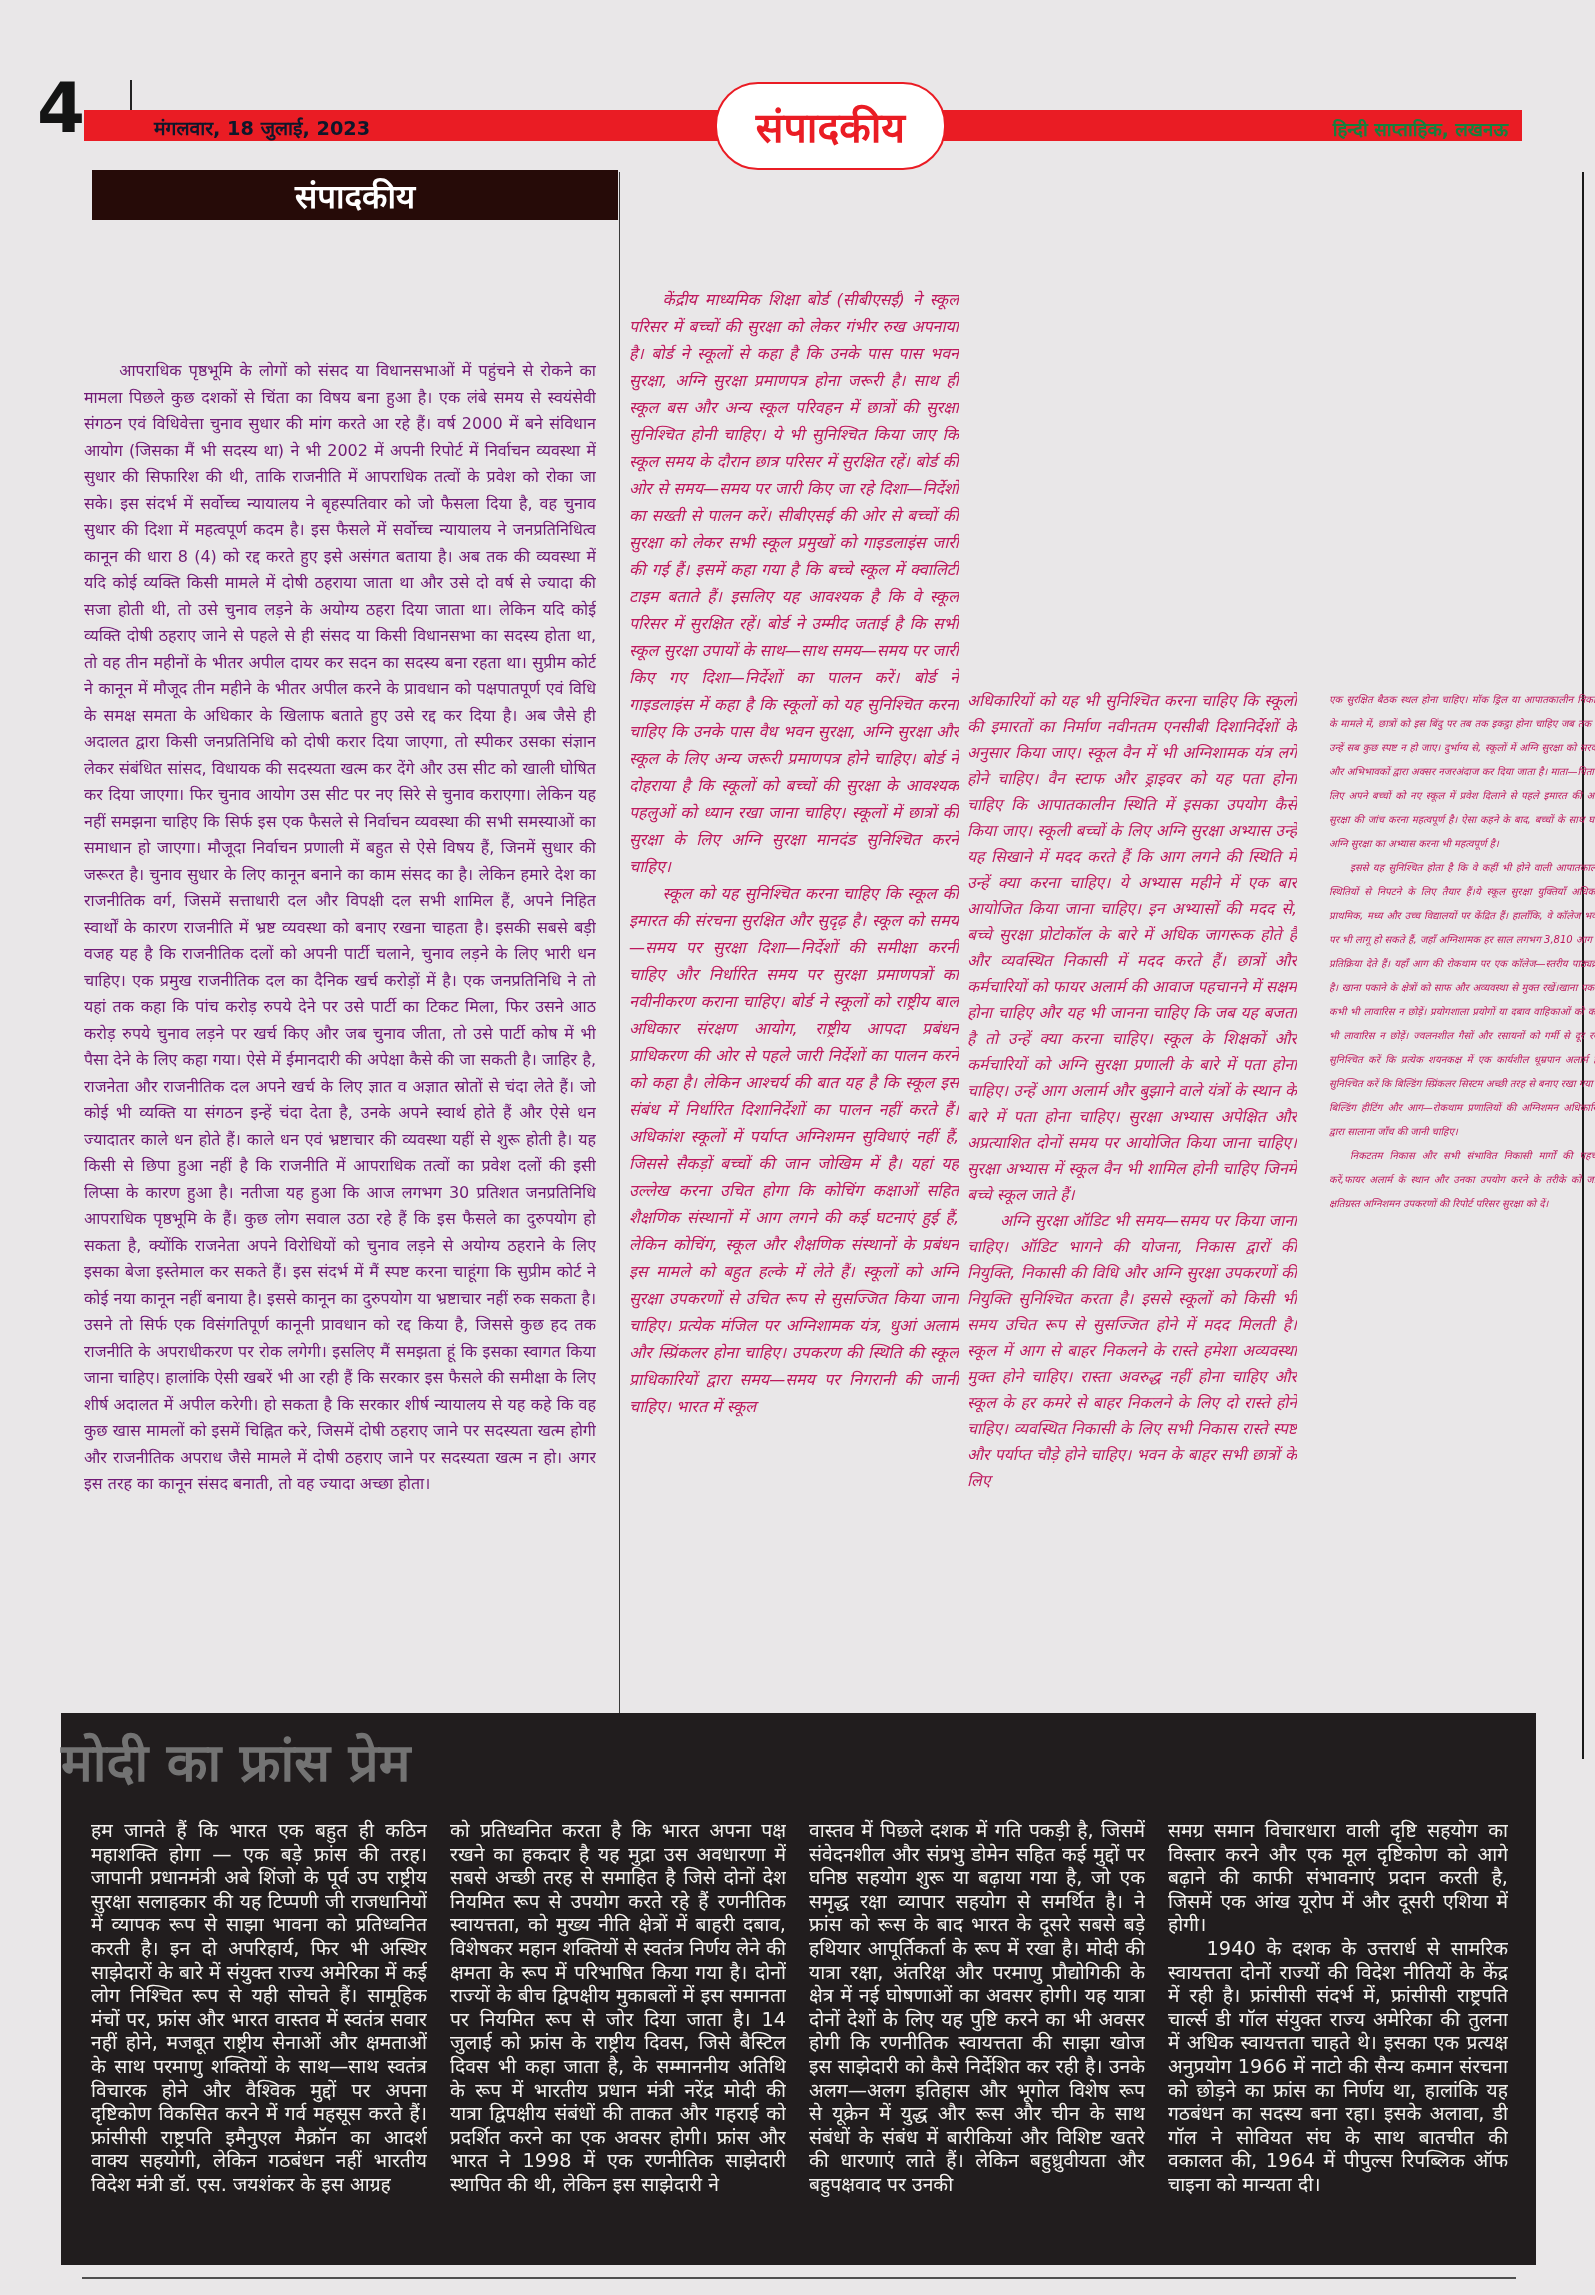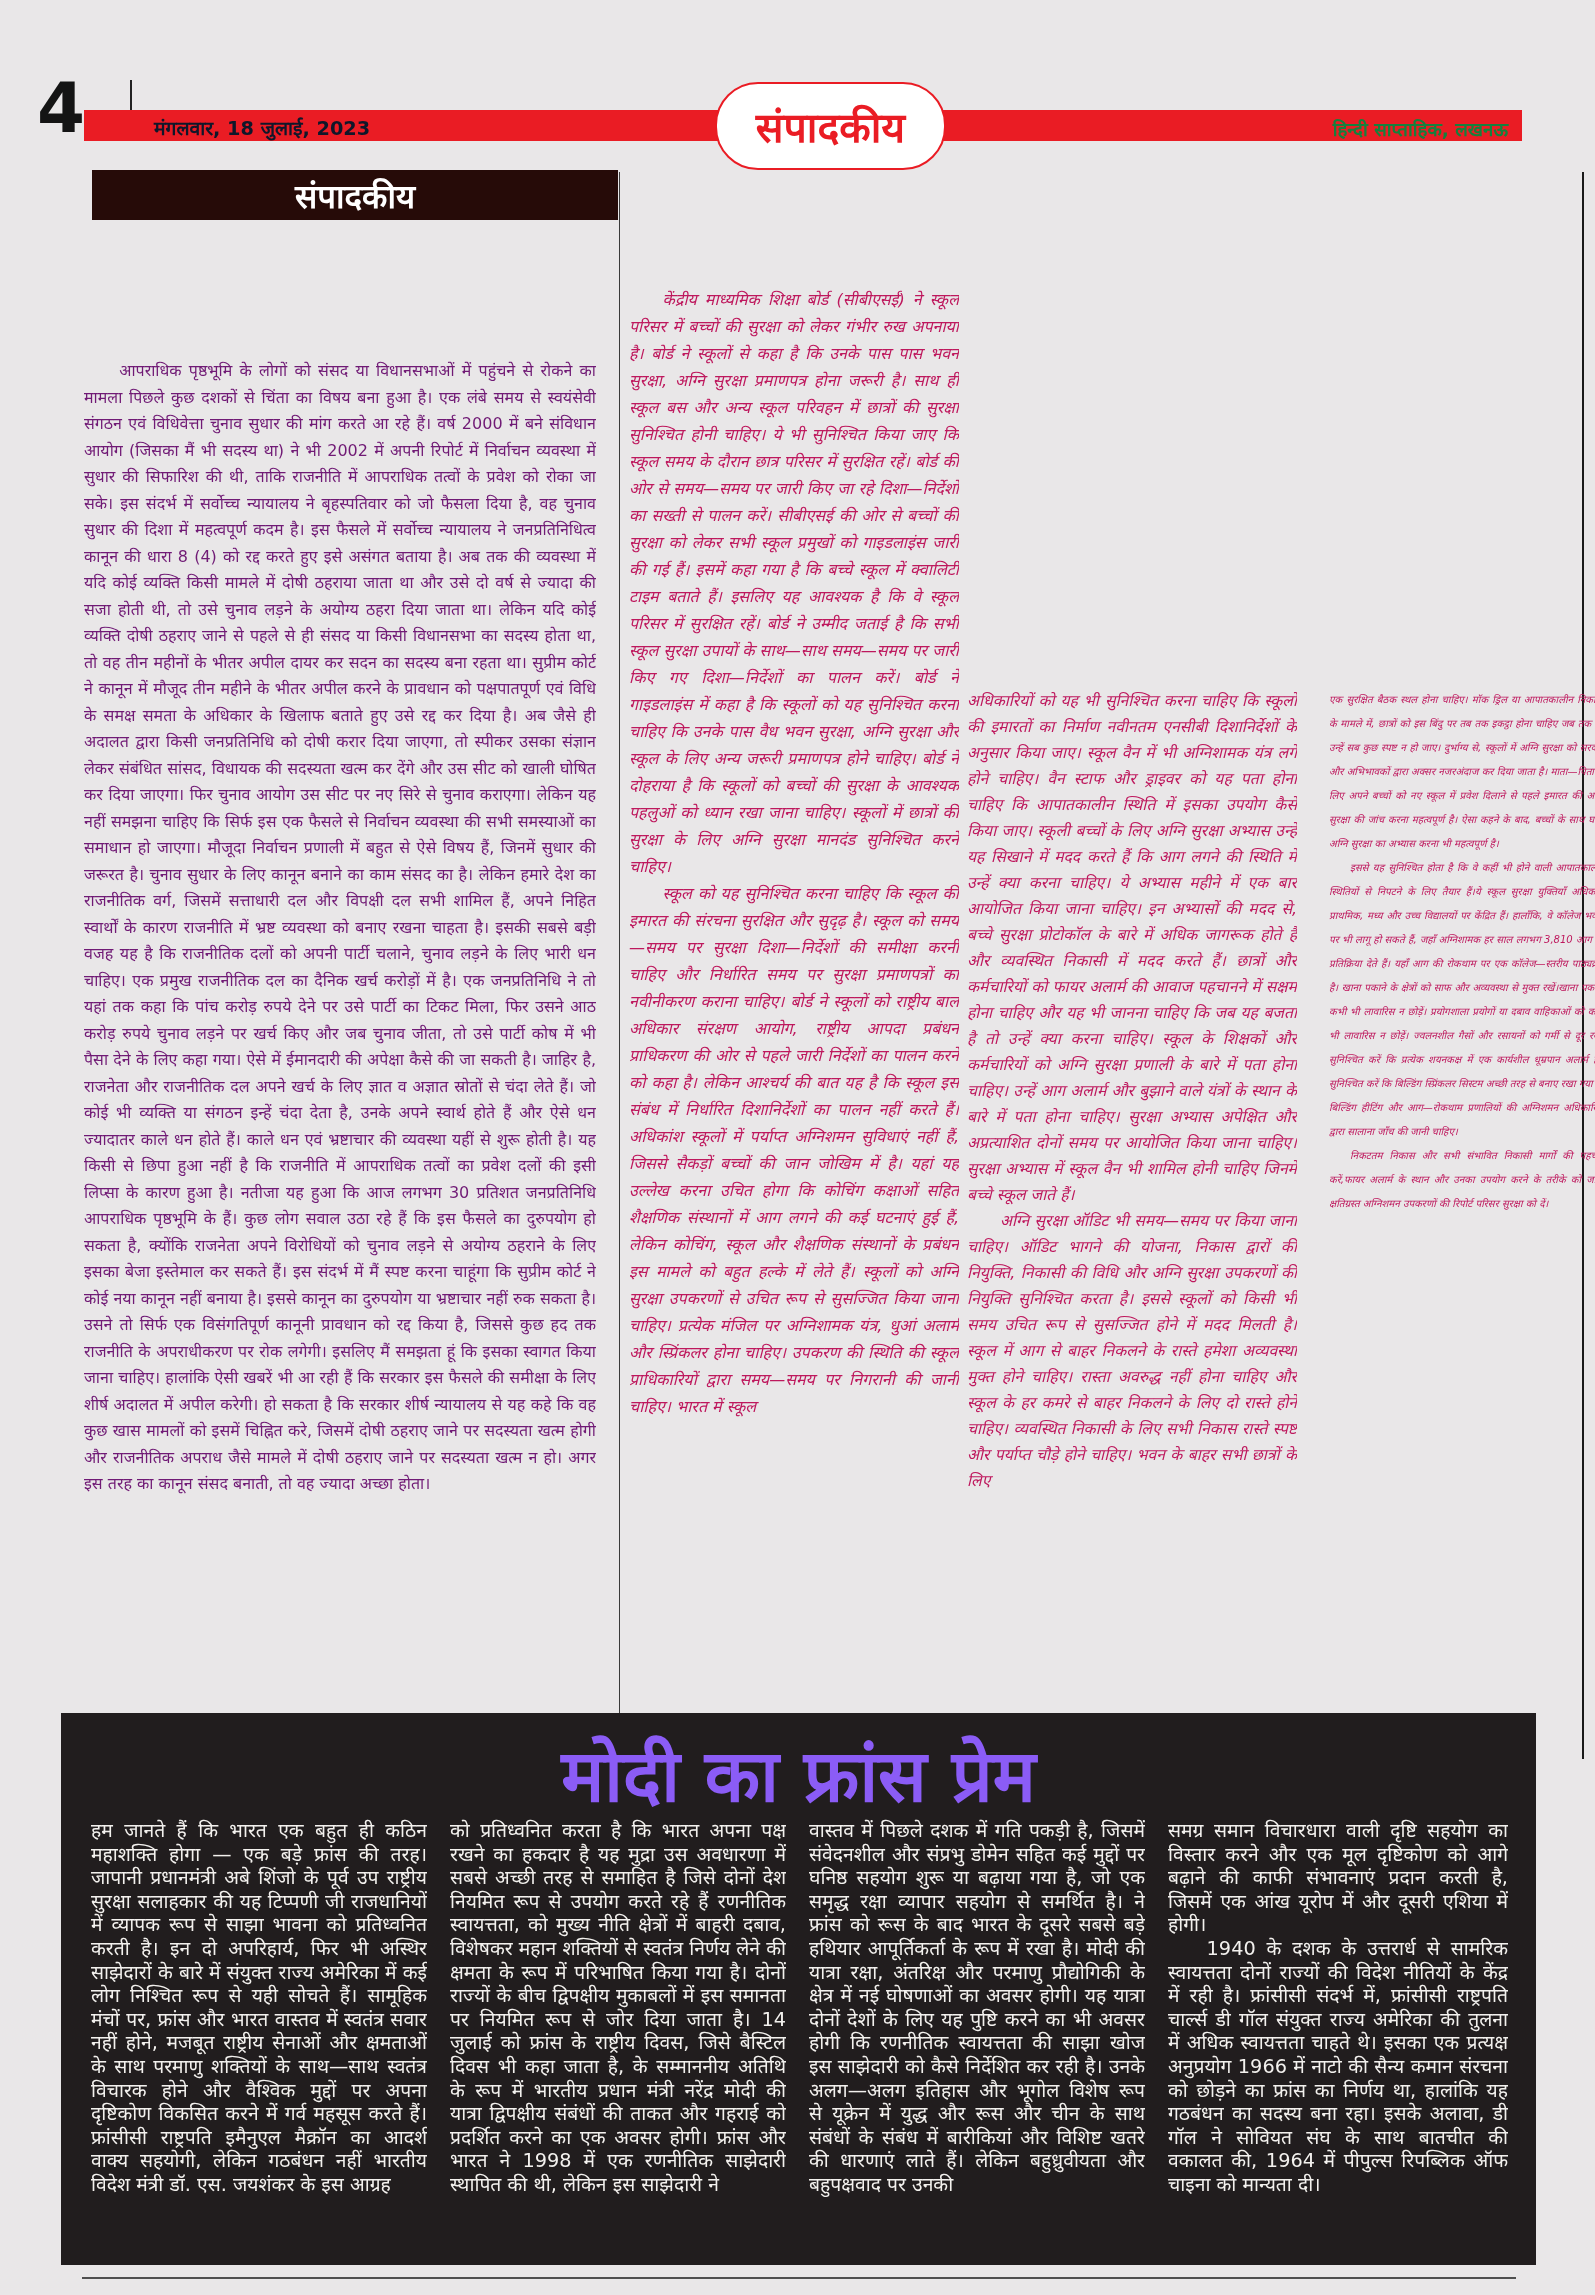--- a/index.html
+++ b/index.html
@@ -50,22 +50,22 @@
         background:repeating-linear-gradient(90deg,#9fb6c9 0 43px,#7d97ad 43px 47px);}
   .ph-green{position:absolute;left:0;bottom:0;width:100%;height:114px;
         background:radial-gradient(64px 50px at 10% 80%,#6fb54a 0 60%,transparent 61%),
                    radial-gradient(93px 64px at 30% 95%,#3f7a2f 0 60%,transparent 61%),
                    radial-gradient(79px 57px at 55% 85%,#5a9a3a 0 60%,transparent 61%),
                    radial-gradient(107px 72px at 80% 95%,#2e6b25 0 60%,transparent 61%),
                    radial-gradient(72px 50px at 97% 75%,#4e8f33 0 60%,transparent 61%),
                    linear-gradient(180deg,transparent 0 20%,#35631f 100%);}
   
   .bottom-box{position:absolute;left:61px;top:1713px;width:1475px;height:552px;background:#211d1e;color:#f6f4f1;}
-  .bottom-headline{position:absolute;left:0;top:11.4px;width:100%;text-align:center;
-        font-size:72px;font-weight:700;color:#8b5cf6;}
+  .bottom-headline{position:absolute;left:0;top:11.4px;width:100%;
+        font-size:53px;font-weight:700;color:#737373;}
   .b-col{position:absolute;top:106px;height:435px;width:336px;overflow:hidden;
         font-size:19.3px;line-height:23.6px;text-align:justify;color:#f3f1ee;}
   .b-col p{margin:0;text-indent:0;}
   .b-col p + p{text-indent:2em;}
   #bcol1{left:30px;} #bcol2{left:389px;} #bcol3{left:748px;} #bcol4{left:1107px;width:340px;}
   .foot-rule{position:absolute;left:82px;top:2277px;width:1434px;height:2.1px;background:#4f4f4f;}
 </style>
 </head>
 <body>
 

